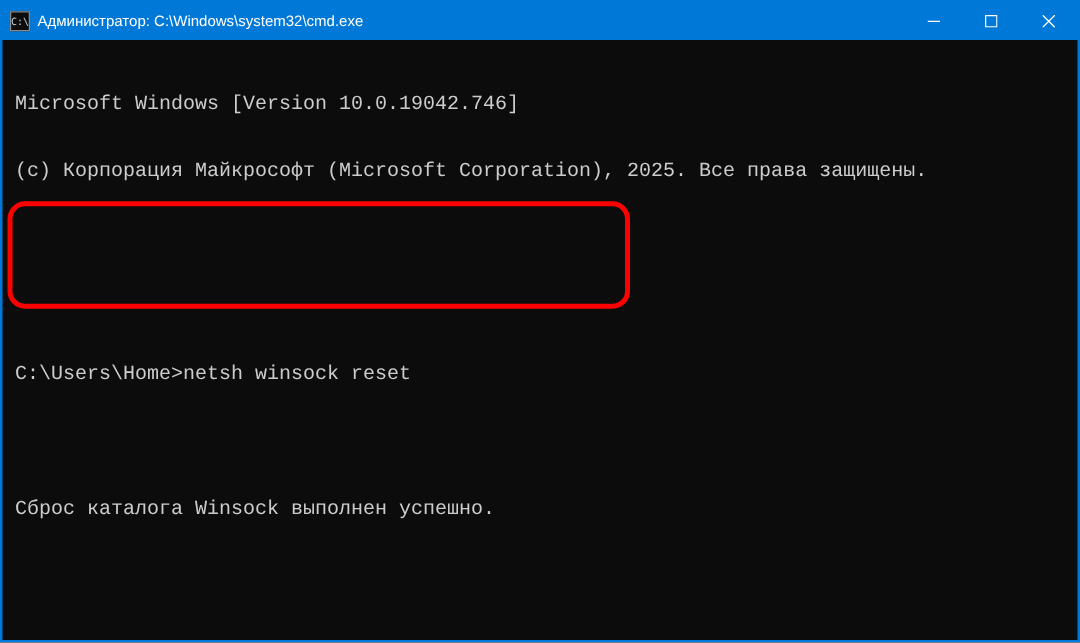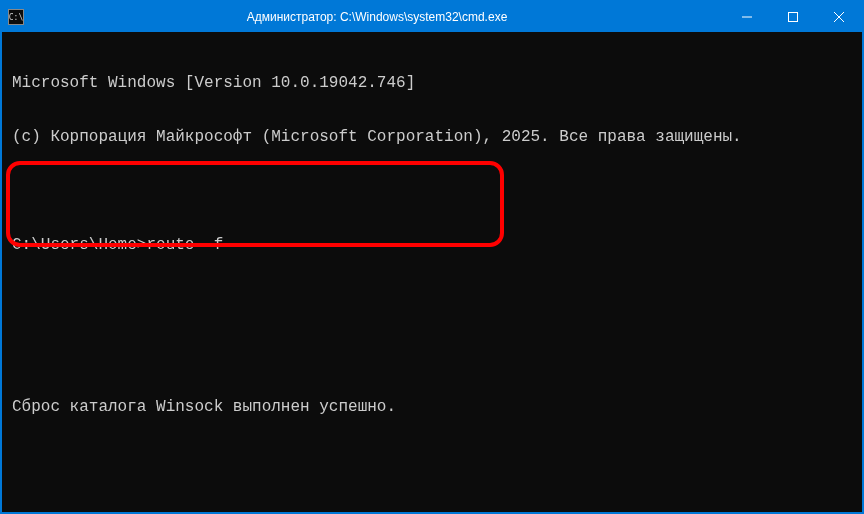--- a/index.html
+++ b/index.html
@@ -33,21 +33,21 @@
     background: #0c0c0c;
     border: 1px solid #888;
     display: inline-flex;
     align-items: center;
     justify-content: center;
     font-size: 8px;
     color: #ccc;
     margin-right: 6px;
     font-family: Consolas, monospace;
   }
-  .title-text { flex: 1; white-space: nowrap; text-align: center; }
+  .title-text { flex: 1; white-space: nowrap; }
   .win-buttons { display: flex; height: 100%; }
   .win-btn {
     width: 46px;
     height: 30px;
     display: flex;
     align-items: center;
     justify-content: center;
     color: #fff;
     cursor: pointer;
   }
@@ -110,22 +110,22 @@
           </svg>
       </div>
     </div>
   </div>
 
   <div class="client">
     <div class="terminal">
       <div class="line">Microsoft Windows [Version 10.0.19042.746]</div>
       <div class="line">(c) Корпорация Майкрософт (Microsoft Corporation), 2025. Все права защищены.</div>
       <div class="line"></div>
-      <div class="line">C:\Users\Home&gt;route -f</div>
       <div class="line"></div>
+      <div class="line">C:\Users\Home&gt;netsh winsock reset</div>
       <div class="line"></div>
       <div class="line">Сброс каталога Winsock выполнен успешно.</div>
       
       
       
       
     </div>
     <div class="highlight-box"></div>
   </div>
 

